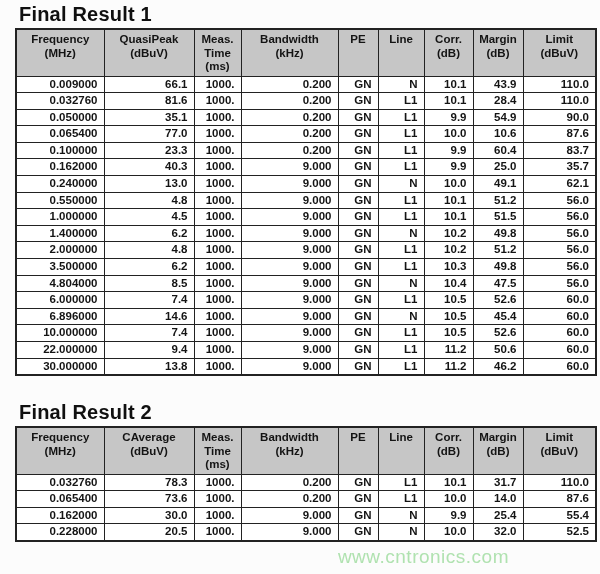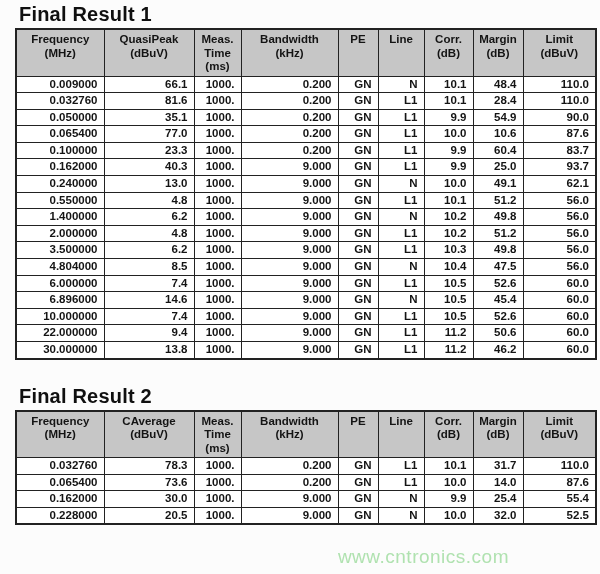--- a/index.html
+++ b/index.html
@@ -116,21 +116,21 @@
         </thead>
         <tbody>
           <tr>
             <td class="ar">0.009000</td>
             <td class="ar">66.1</td>
             <td class="ar">1000.</td>
             <td class="ar">0.200</td>
             <td class="al">GN</td>
             <td class="al">N</td>
             <td class="ar">10.1</td>
-            <td class="ar">48.4</td>
+            <td class="ar">43.9</td>
             <td class="ar">110.0</td>
           </tr>
           <tr>
             <td class="ar">0.032760</td>
             <td class="ar">81.6</td>
             <td class="ar">1000.</td>
             <td class="ar">0.200</td>
             <td class="al">GN</td>
             <td class="al">L1</td>
             <td class="ar">10.1</td>
@@ -172,21 +172,21 @@
           </tr>
           <tr>
             <td class="ar">0.162000</td>
             <td class="ar">40.3</td>
             <td class="ar">1000.</td>
             <td class="ar">9.000</td>
             <td class="al">GN</td>
             <td class="al">L1</td>
             <td class="ar">9.9</td>
             <td class="ar">25.0</td>
-            <td class="ar">93.7</td>
+            <td class="ar">35.7</td>
           </tr>
           <tr>
             <td class="ar">0.240000</td>
             <td class="ar">13.0</td>
             <td class="ar">1000.</td>
             <td class="ar">9.000</td>
             <td class="al">GN</td>
             <td class="al">N</td>
             <td class="ar">10.0</td>
             <td class="ar">49.1</td>
@@ -194,20 +194,31 @@
           </tr>
           <tr>
             <td class="ar">0.550000</td>
             <td class="ar">4.8</td>
             <td class="ar">1000.</td>
             <td class="ar">9.000</td>
             <td class="al">GN</td>
             <td class="al">L1</td>
             <td class="ar">10.1</td>
             <td class="ar">51.2</td>
+            <td class="ar">56.0</td>
+          </tr>
+          <tr>
+            <td class="ar">1.000000</td>
+            <td class="ar">4.5</td>
+            <td class="ar">1000.</td>
+            <td class="ar">9.000</td>
+            <td class="al">GN</td>
+            <td class="al">L1</td>
+            <td class="ar">10.1</td>
+            <td class="ar">51.5</td>
             <td class="ar">56.0</td>
           </tr>
           <tr>
             <td class="ar">1.400000</td>
             <td class="ar">6.2</td>
             <td class="ar">1000.</td>
             <td class="ar">9.000</td>
             <td class="al">GN</td>
             <td class="al">N</td>
             <td class="ar">10.2</td>

